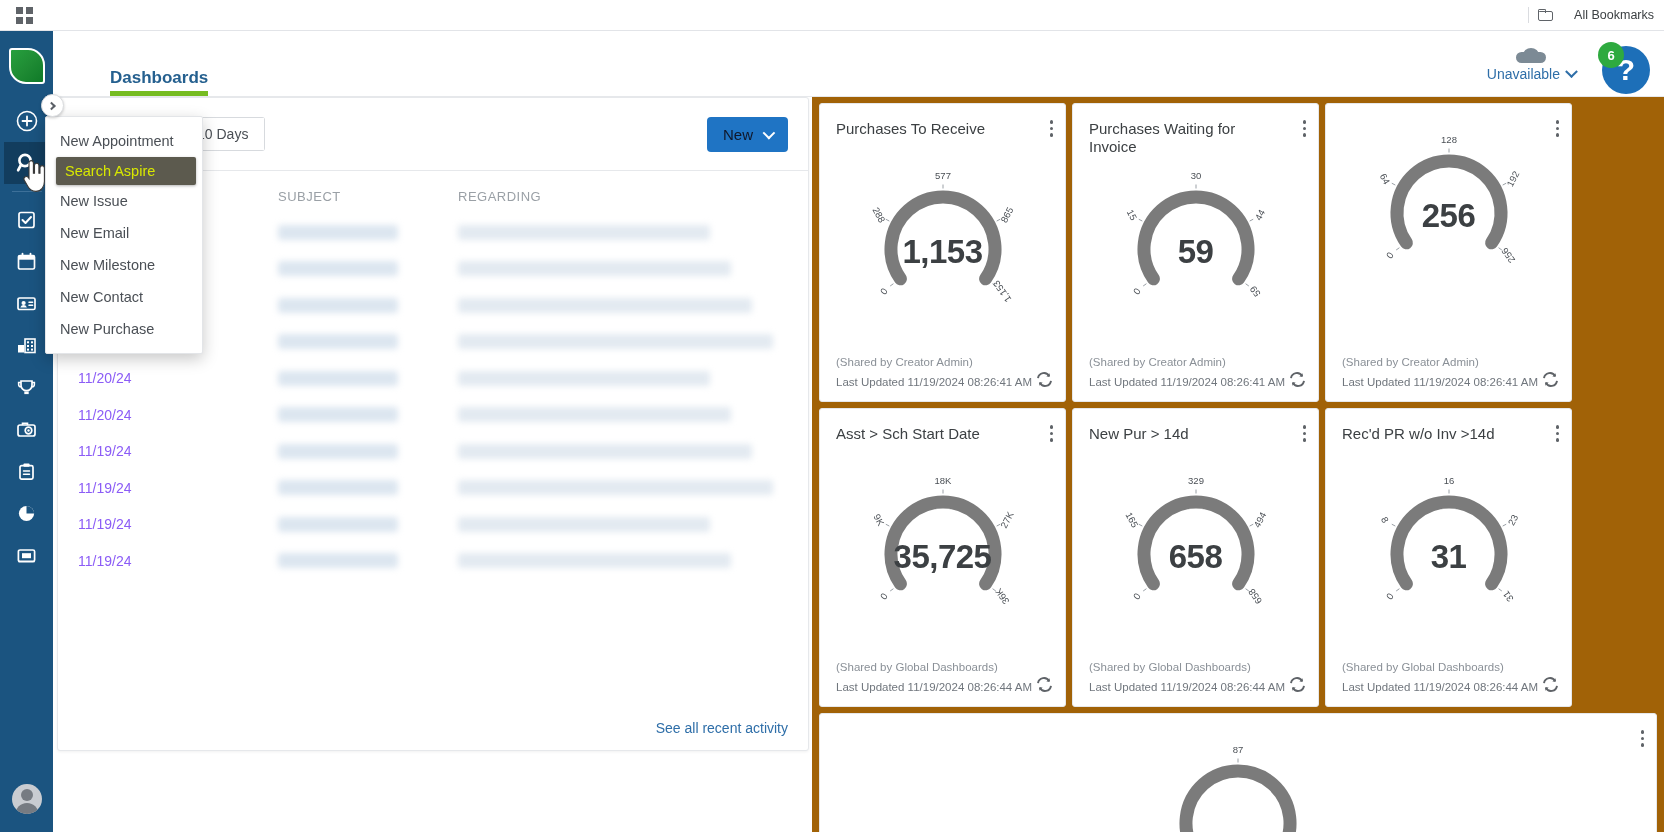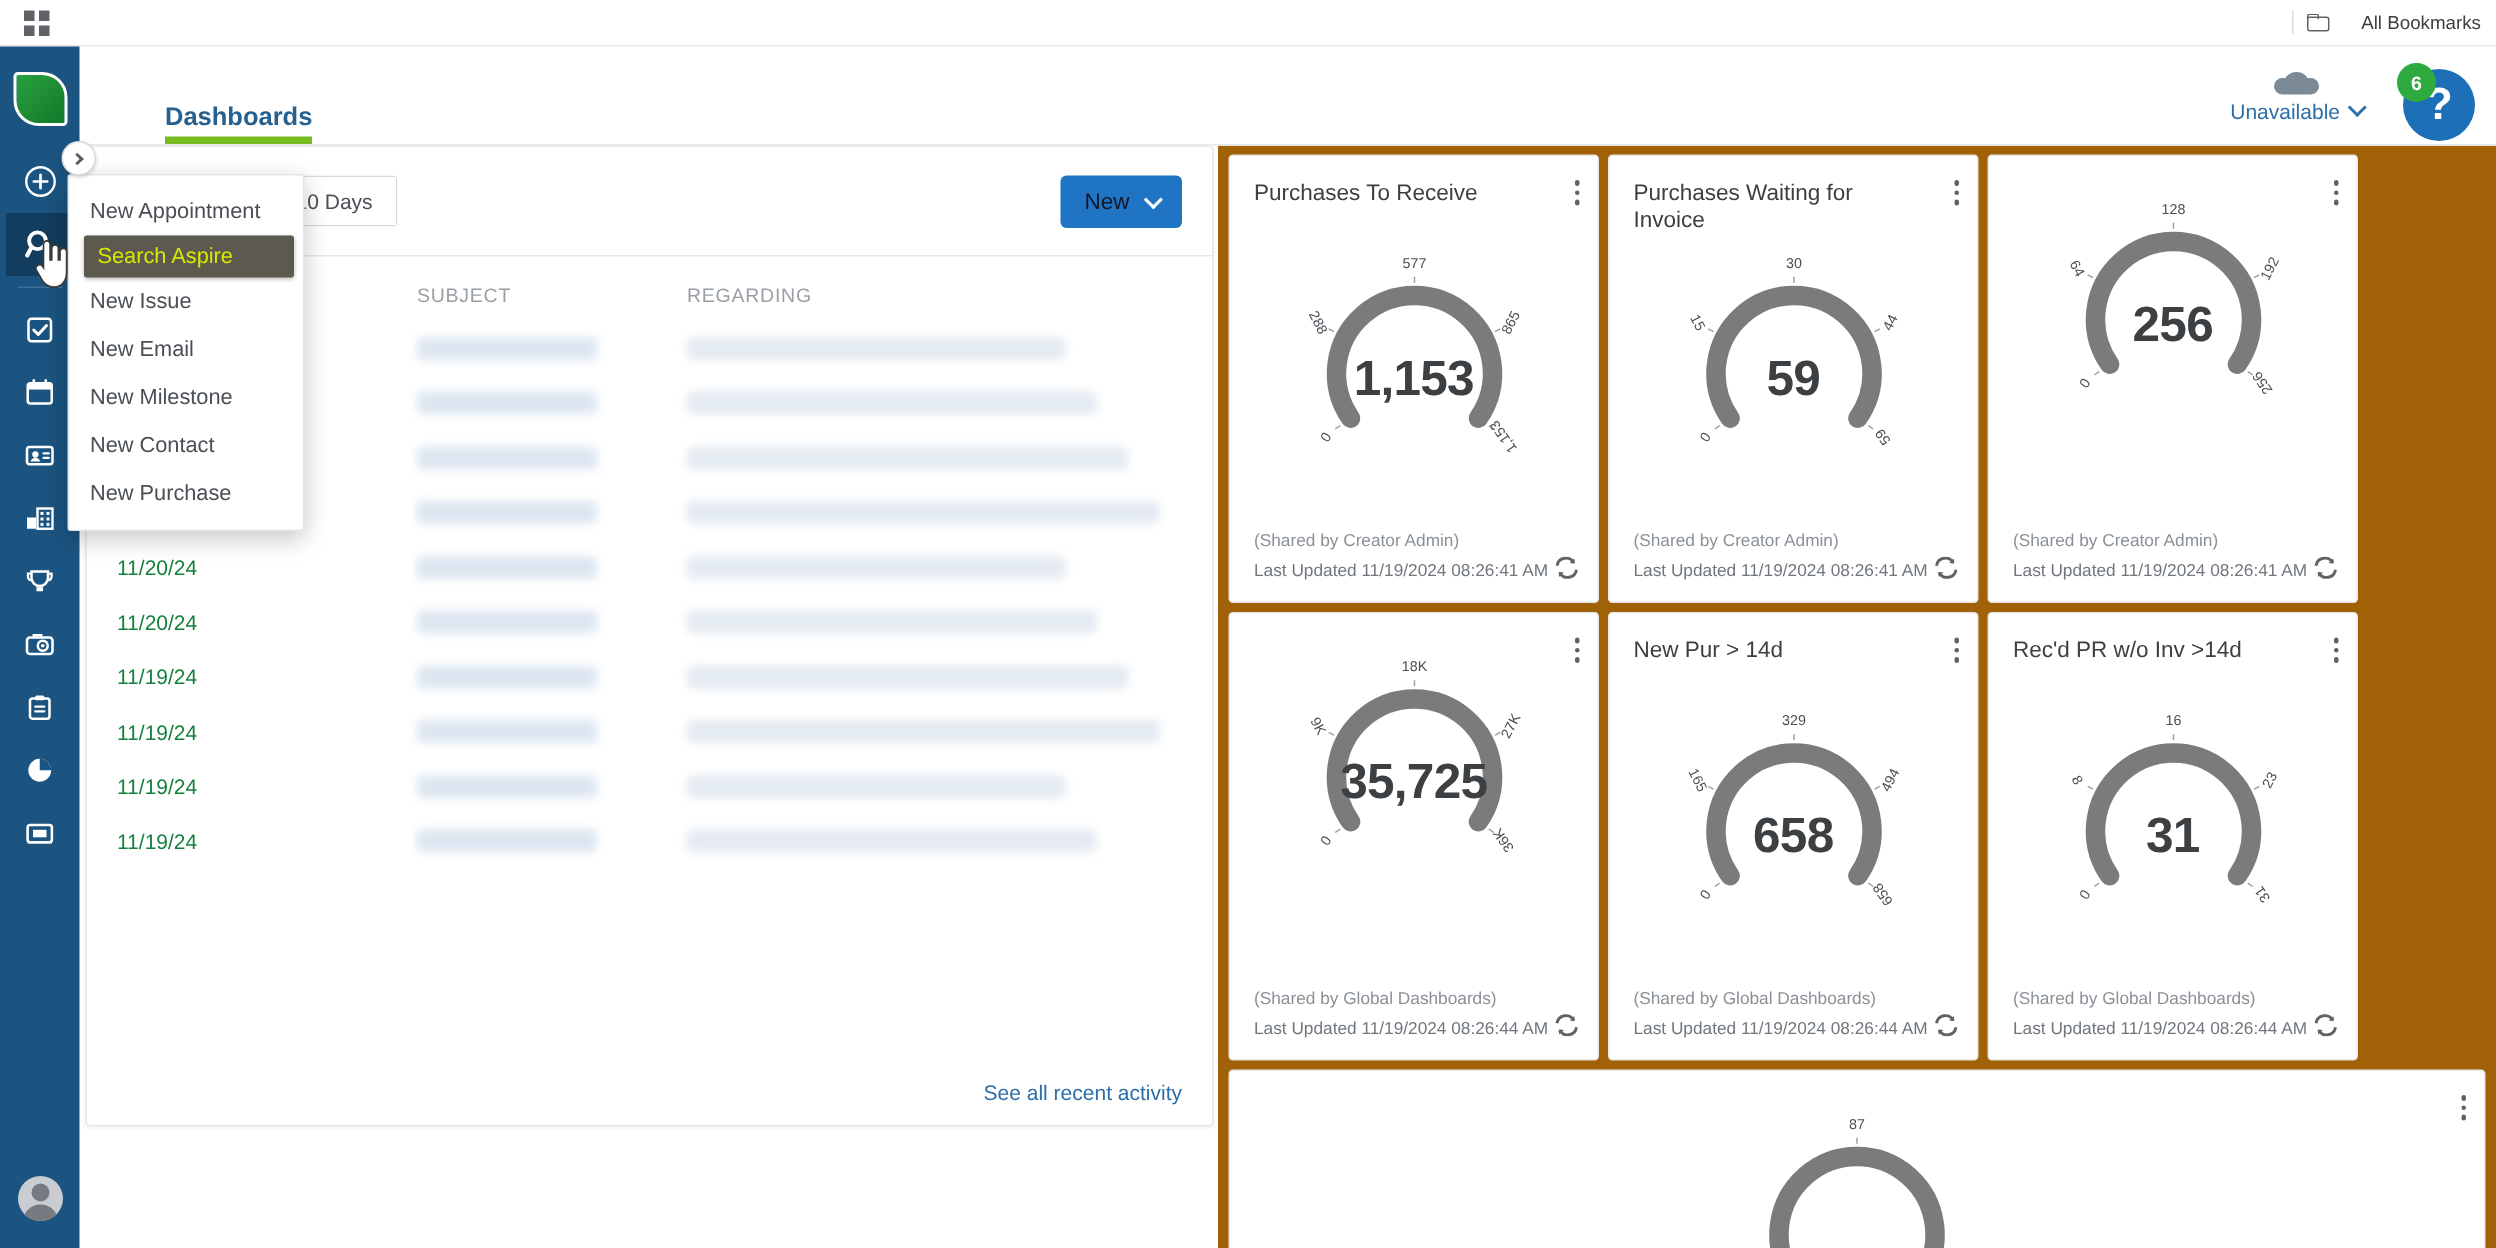--- a/index.html
+++ b/index.html
@@ -113,21 +113,21 @@
     font-family: "Liberation Sans", sans-serif;
   }
   .chev-w { width: 9px; height: 9px; border-right: 2px solid #fff; border-bottom: 2px solid #fff; transform: rotate(45deg) translateY(-2px); }
   .lp-divider { height: 1px; background: #e6e8eb; margin: 0 0 0 0; }
 
   .table-head { display: flex; padding: 18px 0 10px 20px; font-size: 13px; letter-spacing: .5px; color: #9aa0a6; }
   .col-date { width: 200px; }
   .col-subject { width: 180px; }
   .col-regarding { flex: 1; }
   .t-row { display: flex; align-items: center; height: 36.5px; padding-left: 20px; }
-  .t-date { width: 200px; font-size: 14px; color: #15803d; }
+  .t-date { width: 200px; font-size: 14px; color: #8b5cf6; }
   .blur-cell { height: 15px; border-radius: 3px; filter: blur(3.2px); }
   .blur-sub { width: 120px; background: #dce6f0; }
   .blur-reg { background: #e3eaf1; }
   .see-all {
     position: absolute; right: 20px; bottom: 14px; font-size: 14px; color: #2e6ea8; cursor: pointer;
   }
 
   
   .dropdown {
     position: absolute; left: 45px; top: 116px; width: 158px;
@@ -530,20 +530,21 @@
               <span class="refresh-ic"><svg width="17" height="15" viewBox="0 0 17 15">
                   <path d="M2 6.2A6 6 0 0113.2 4.2" fill="none" stroke="#5f6368" stroke-width="1.9"></path>
                   <path d="M15 8.8A6 6 0 013.8 10.8" fill="none" stroke="#5f6368" stroke-width="1.9"></path>
                   <path d="M13.6 1.3l.2 3.4-3.4-.3z" fill="#5f6368"></path>
                   <path d="M3.4 13.7l-.2-3.4 3.4.3z" fill="#5f6368"></path>
                 </svg></span>
             </div>
           </div>
         </div>
         <div class="card">
+          <div class="card-title">Asst &gt; Sch Start Date</div>
           <div class="kebab">
             <i></i>
             <i></i>
             <i></i>
           </div>
           <div class="gauge-wrap">
             <svg width="150" height="156" viewBox="0 0 150 156" class="gauge-svg">
               <path d="M32.40 107.83 A52 52 0 1 1 117.60 107.83" fill="none" stroke="#7b7b7b" stroke-width="13" stroke-linecap="round"></path>
               <line x1="25.44" y1="112.70" x2="22.16" y2="115.00" stroke="#9aa0a6" stroke-width="1"></line>
               <text x="15.20" y="119.87" class="tick-label" text-anchor="middle" dominant-baseline="middle" transform="rotate(125.0 15.20 119.87)">0</text>

